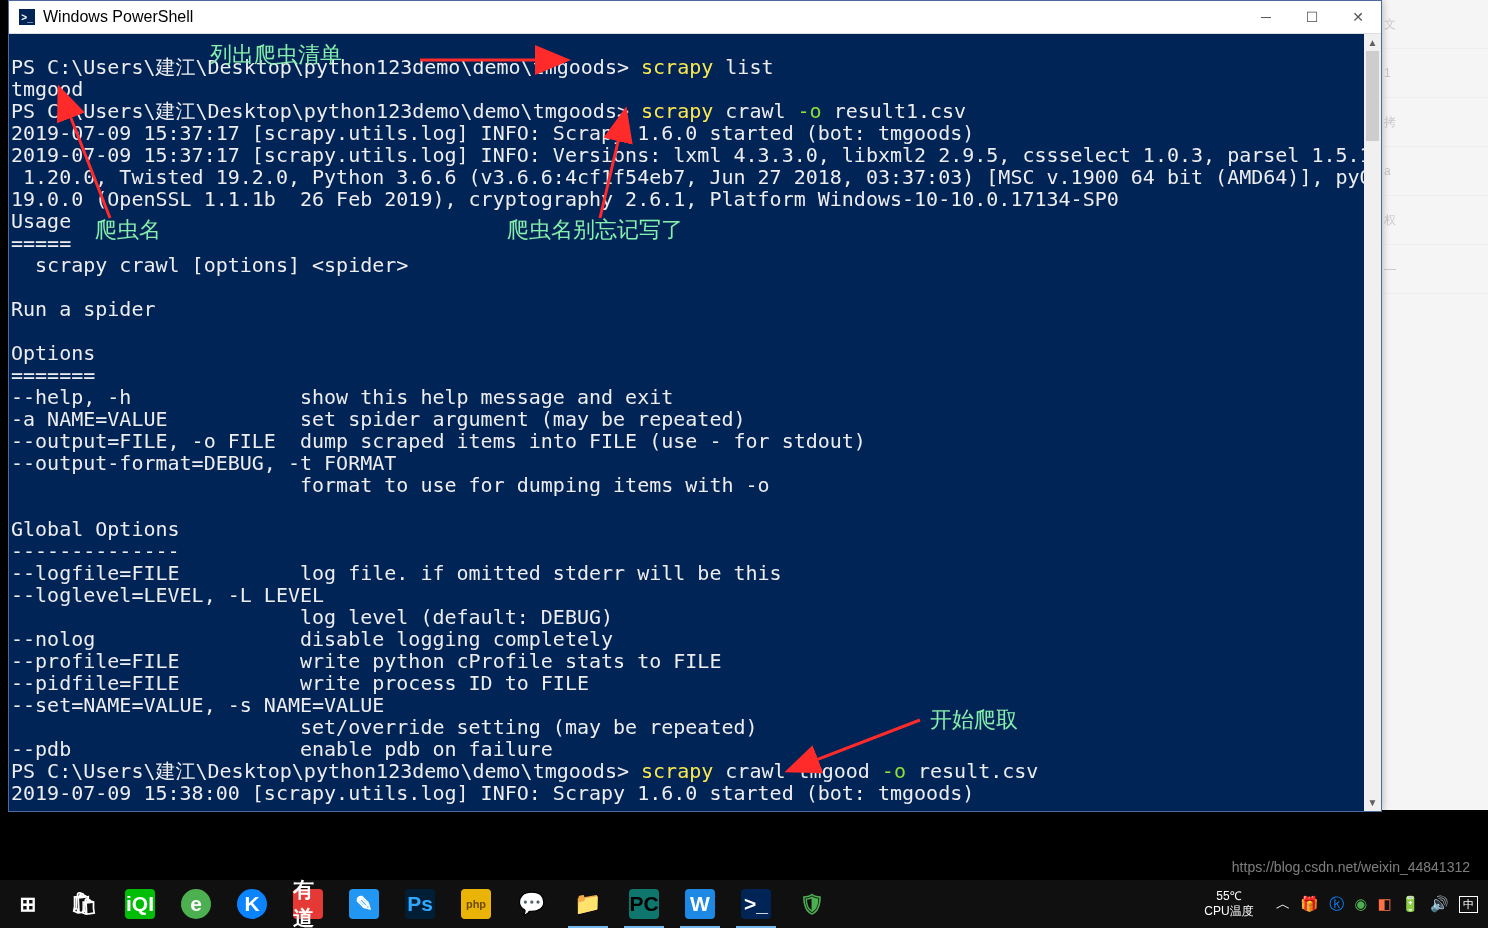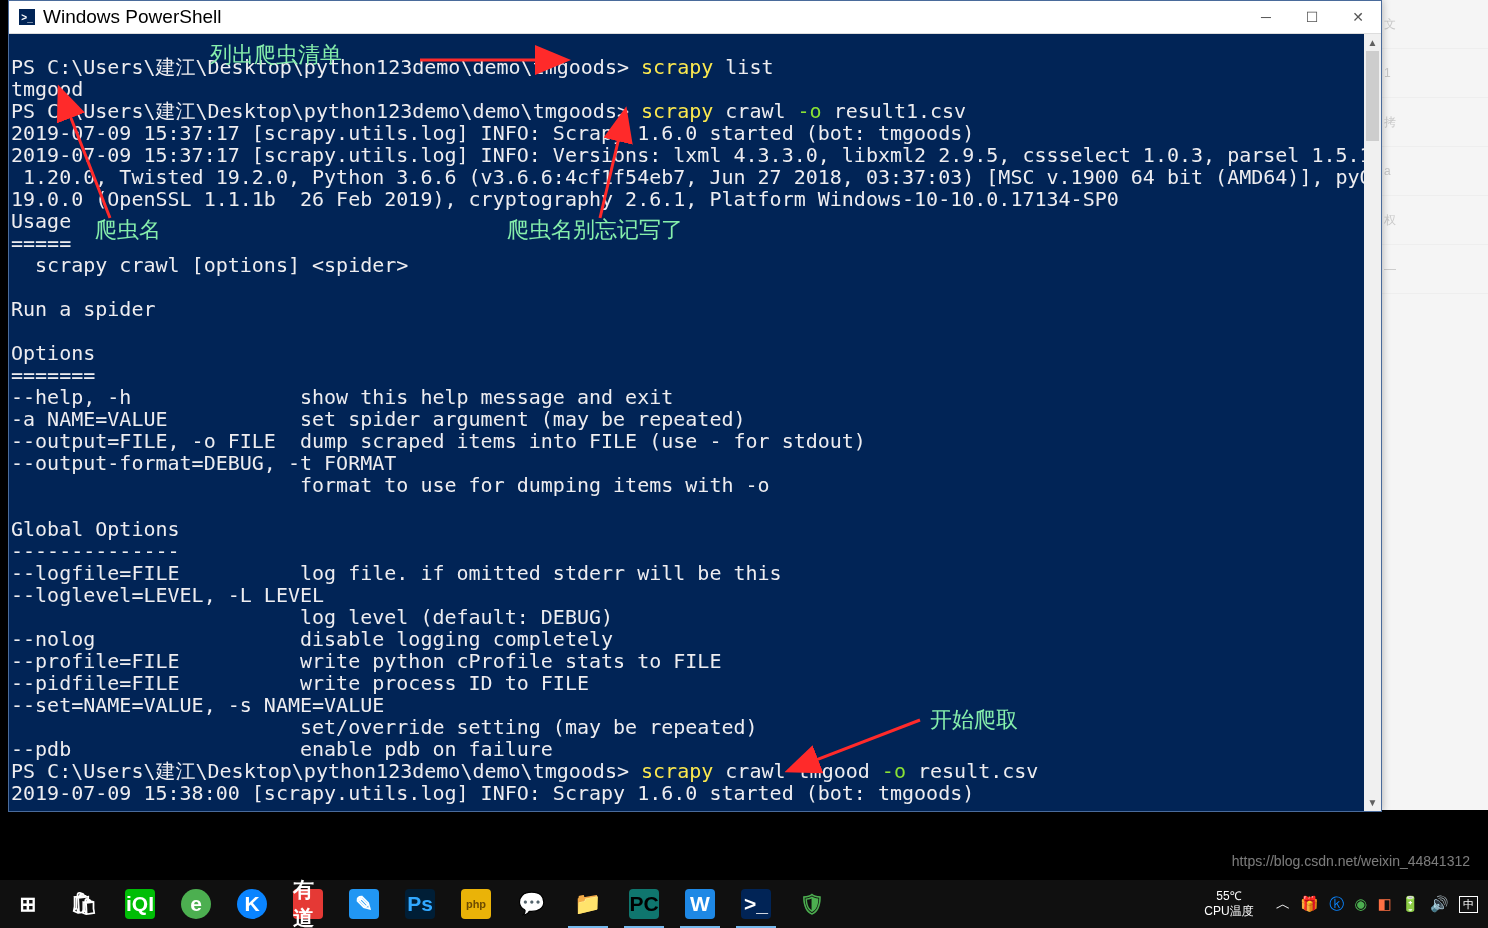--- a/index.html
+++ b/index.html
@@ -1,19 +1,19 @@
 <!DOCTYPE html>
 <html><head>
 <meta charset="utf-8">
 <style>
   html,body{margin:0;padding:0;width:1488px;height:928px;overflow:hidden;font-family:"Segoe UI",sans-serif;background:#000}
   .window{position:absolute;left:8px;top:0;width:1372px;height:810px;background:#fff;border:1px solid #4a6b9b;box-shadow:0 0 8px rgba(0,0,0,.3)}
   .titlebar{height:32px;background:#fff;display:flex;align-items:center;border-bottom:1px solid #ddd}
   .titlebar-icon{width:16px;height:16px;margin:0 8px 0 10px;background:#012456;display:flex;align-items:center;justify-content:center;color:#fff;font-size:10px;font-weight:bold}
-  .titlebar-title{flex:1;font-size:19px;color:#000}
+  .titlebar-title{flex:1;font-size:16px;color:#000}
   .winbtn{width:46px;height:32px;display:flex;align-items:center;justify-content:center;font-size:14px;color:#555}
   .winbtn.close{width:46px}
   .terminal{position:absolute;left:0;top:33px;right:0;bottom:0;background:#012456;color:#eeedf0;font-family:"NSimSun","SimSun",Consolas,monospace;font-size:20px;line-height:22px;padding:0;overflow:hidden;white-space:pre}
   .term-inner{padding:0 2px}
   .y{color:#fce94f}
   .g{color:#8ae234}
   .scrollbar{position:absolute;right:0;top:33px;bottom:0;width:17px;background:#f0f0f0}
   .scroll-up,.scroll-down{height:17px;background:#f0f0f0;display:flex;align-items:center;justify-content:center;font-size:10px;color:#606060}
   .scroll-track{position:absolute;top:17px;bottom:17px;left:0;right:0;background:#f0f0f0}
   .scroll-thumb{position:absolute;top:0;left:2px;right:2px;height:90px;background:#cdcdcd}
@@ -25,21 +25,21 @@
   .right-strip{position:absolute;left:1380px;top:0;width:108px;height:810px;background:#f5f5f5;overflow:hidden}
   .right-strip div{font-size:12px;color:#c8c8c8;line-height:48px;padding-left:4px;border-bottom:1px solid #eee}
 
   .taskbar{position:absolute;left:0;bottom:0;width:1488px;height:48px;background:#101010;display:flex;align-items:center}
   .tbitem{width:56px;height:48px;display:flex;align-items:center;justify-content:center;color:#fff;position:relative}
   .tbitem.active::after{content:"";position:absolute;bottom:0;left:8px;right:8px;height:2px;background:#76b9ed}
   .tbicon{width:30px;height:30px;border-radius:4px;display:flex;align-items:center;justify-content:center;font-size:21px;font-weight:bold}
   .tray{margin-left:auto;display:flex;align-items:center;height:48px;color:#fff;font-size:12px}
   .tray-temp{display:flex;flex-direction:column;align-items:center;padding:0 12px;line-height:15px}
   .tray-icons{display:flex;align-items:center;gap:10px;padding:0 10px;font-size:15px}
-  .watermark{position:absolute;right:18px;bottom:59px;color:#e0e0e0;font-size:14px;opacity:.55;font-family:sans-serif}
+  .watermark{position:absolute;right:18px;bottom:53px;color:#e0e0e0;font-size:14px;opacity:.55;font-family:sans-serif}
 </style>
 </head>
 <body>
 
 <div class="right-strip">
   <div>文</div>
     <div>1</div>
     <div>拷</div>
     <div>a</div>
     <div>权</div>

